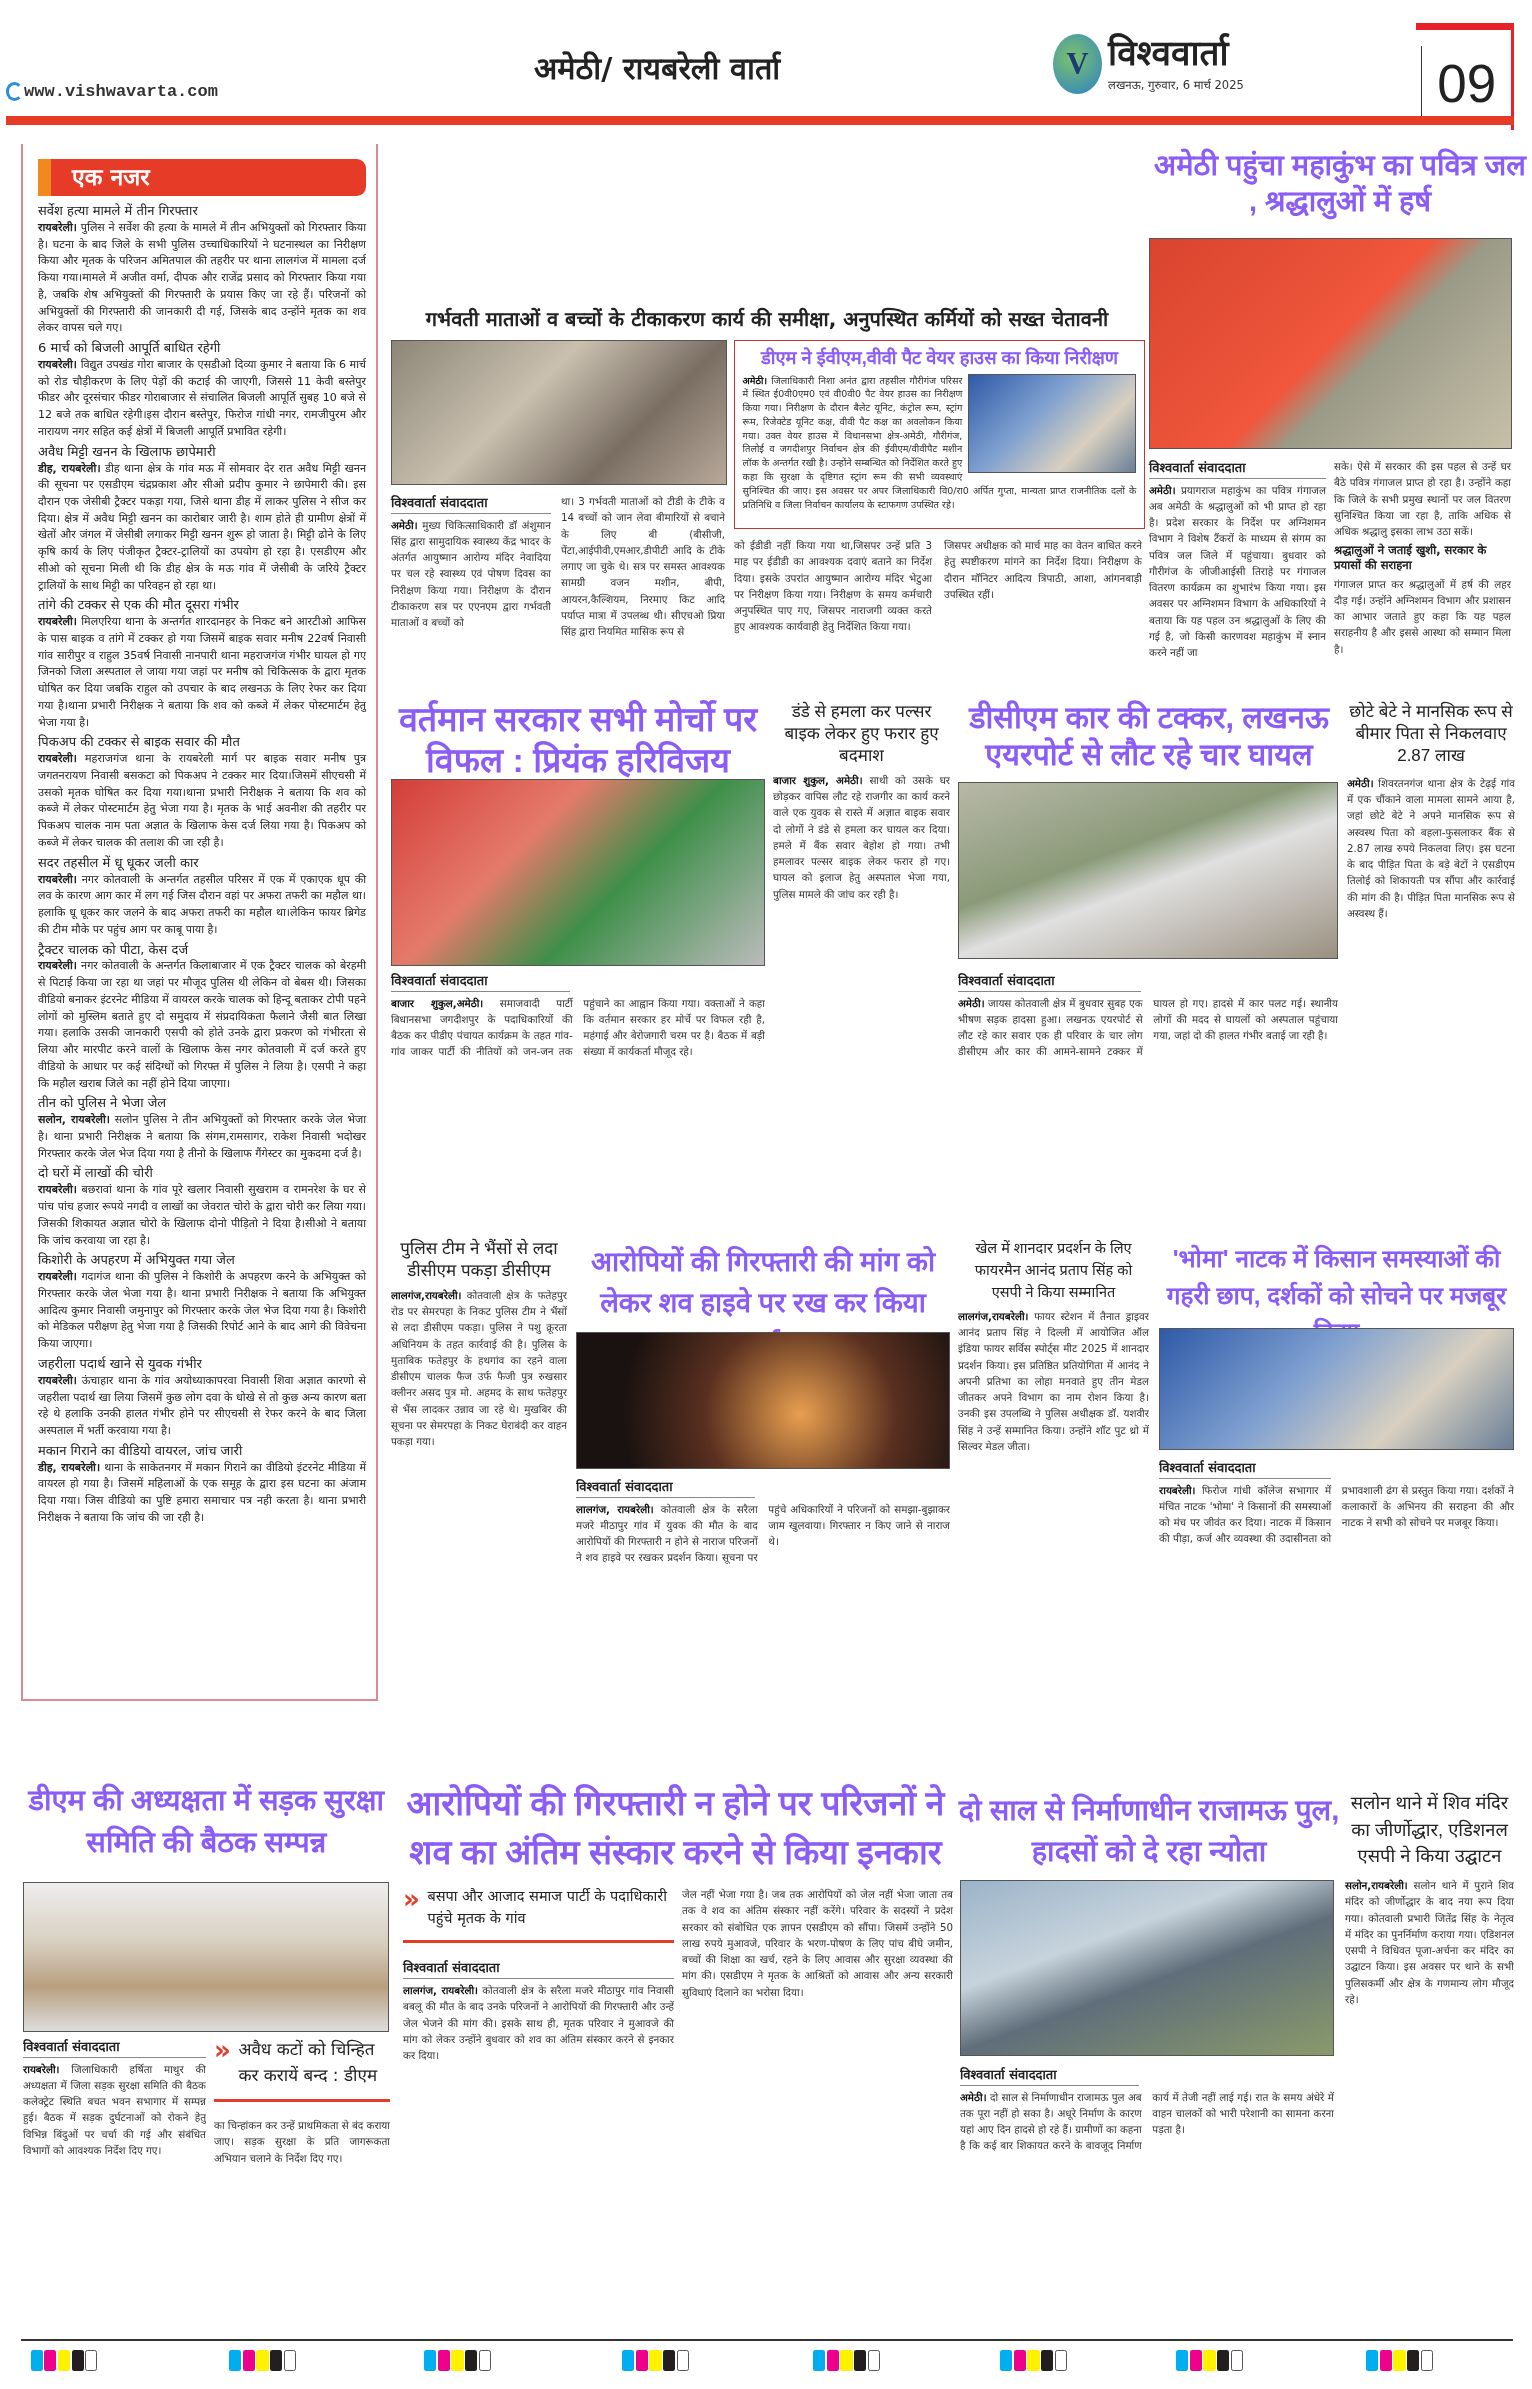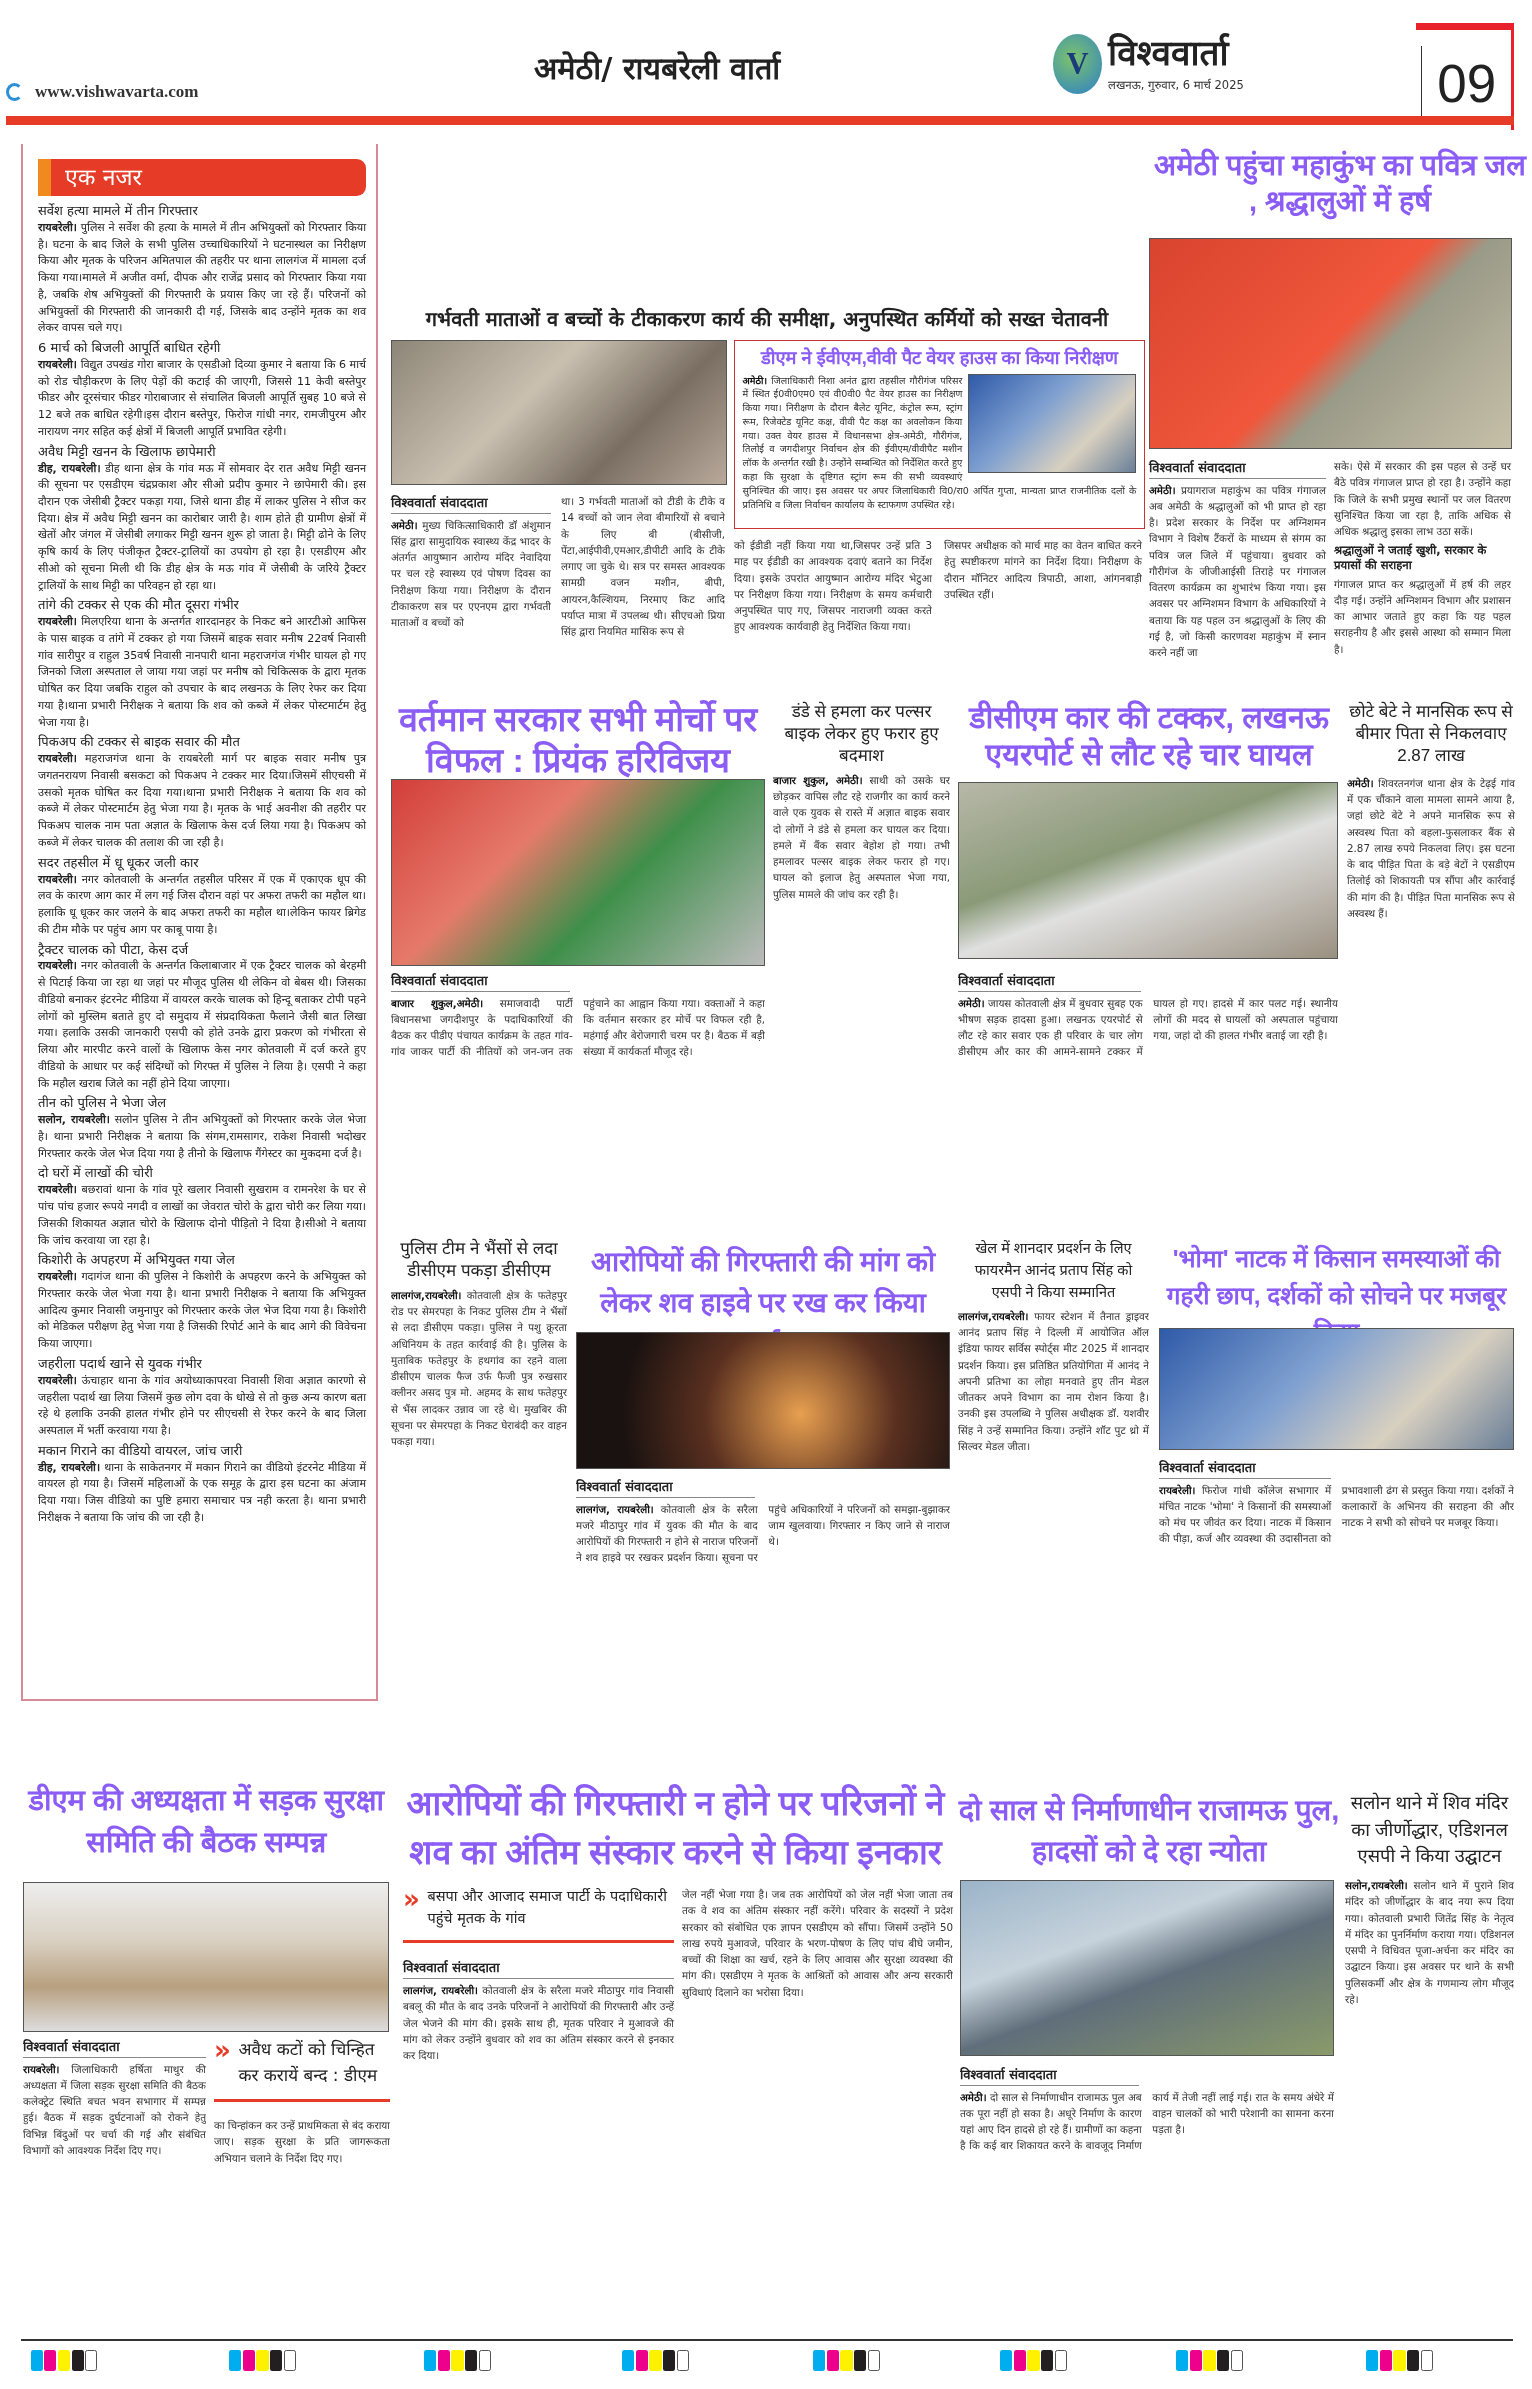--- a/index.html
+++ b/index.html
@@ -1,29 +1,29 @@
 <!DOCTYPE html>
 <html style="font-size:12.2px"><head>
 <meta charset="utf-8">
 <style>
 *{box-sizing:border-box;margin:0;padding:0}
 body{width:1533px;height:2389px;background:#fff;font-family:"DejaVu Sans","Liberation Sans",sans-serif;color:#222;position:relative;overflow:hidden}
 .abs{position:absolute}
-.mast-url{left:6.1px;top:82px;font-family:Liberation Serif, serif;font-size:17px;font-weight:bold;color:#333;display:flex;align-items:center;gap:12px}
+.mast-url{left:6.1px;top:82px;font-family:Liberation Mono, monospace;font-size:17px;font-weight:bold;color:#333;display:flex;align-items:center;gap:1px}
 .mast-url .e{width:17px;height:18.3px;border-radius:50%;border:3.8px solid #2a8fd8;border-right-color:transparent;display:inline-block}
 .mast-section{left:534px;top:46px;font-size:30.5px;font-weight:bold;color:#222}
 .logo{left:1053px;top:34px;display:flex;align-items:flex-start;gap:6.1px}
 .logo .globe{width:49px;height:60px;border-radius:50%;background:radial-gradient(circle at 40% 40%,#7dc36b,#2b7fc9);display:flex;align-items:center;justify-content:center;color:#1a3a7a;font-weight:bold;font-size:30.5px;font-family:"Liberation Serif",serif}
 .logo .name{font-size:35px;font-weight:bold;color:#222;line-height:1.1}
 .logo .date{font-size:11.5px;color:#333;margin-top:4.6px}
 .page-no{left:1421px;top:46px;font-size:53px;font-family:"Liberation Sans",sans-serif;color:#222;border-left:1.5px solid #333;padding-left:15.3px;height:76px;line-height:76px}
 .page-box{left:1416px;top:23px;width:98px;height:107px;border-top:7.6px solid #e8222a;border-right:3.1px solid #e8222a}
 .redbar{left:6.1px;top:116px;width:1508px;height:9.2px;background:#e63b27}
 .ek-box{left:21.4px;top:144px;width:357px;height:1557px;border:2.3px solid #d98a98;border-top:none}
-.ek-head{left:38px;top:159px;width:328px;height:37px;background:#e63b27;border-left:13.7px solid #f08a1e;border-radius:0 9.2px 9.2px 0;color:#fff;font-size:23px;font-weight:normal;padding-left:14px;line-height:37px}
+.ek-head{left:38px;top:159px;width:328px;height:37px;background:#e63b27;border-left:13.7px solid #f08a1e;border-radius:0 9.2px 9.2px 0;color:#fff;font-size:23px;font-weight:bold;padding-left:21px;line-height:37px}
 .ek-list{left:38px;top:200px;width:328px}
 .ek-item h3{font-size:13px;font-weight:normal;line-height:1.3;margin-top:3.1px}
 .ek-item p{font-size:11px;line-height:1.52;text-align:justify}
 .ek-item p b{font-weight:bold}
 .lead-h{left:389px;top:156px;width:756px;text-align:center;font-size:60px;font-weight:bold;line-height:1.1;font-family:"Liberation Sans",sans-serif}
 .lead-sub{left:389px;top:305px;width:756px;text-align:center;font-size:20px;font-weight:bold;color:#222}
 .photo{background:linear-gradient(135deg,#8d8577,#c9c0b0 40%,#7a6e63 70%,#b8a99a);border:0.8px solid #555}
 .photo.red{background:linear-gradient(135deg,#d9442f,#f0573b 50%,#9a9a88 60%,#c7c0a8)}
 .photo.dark{background:radial-gradient(circle at 60% 60%,#e8a050,#5a3020 40%,#1a1210 75%)}
 .photo.green{background:linear-gradient(135deg,#d33e3a,#e57a6a 35%,#3f8f4a 60%,#bbb)}

